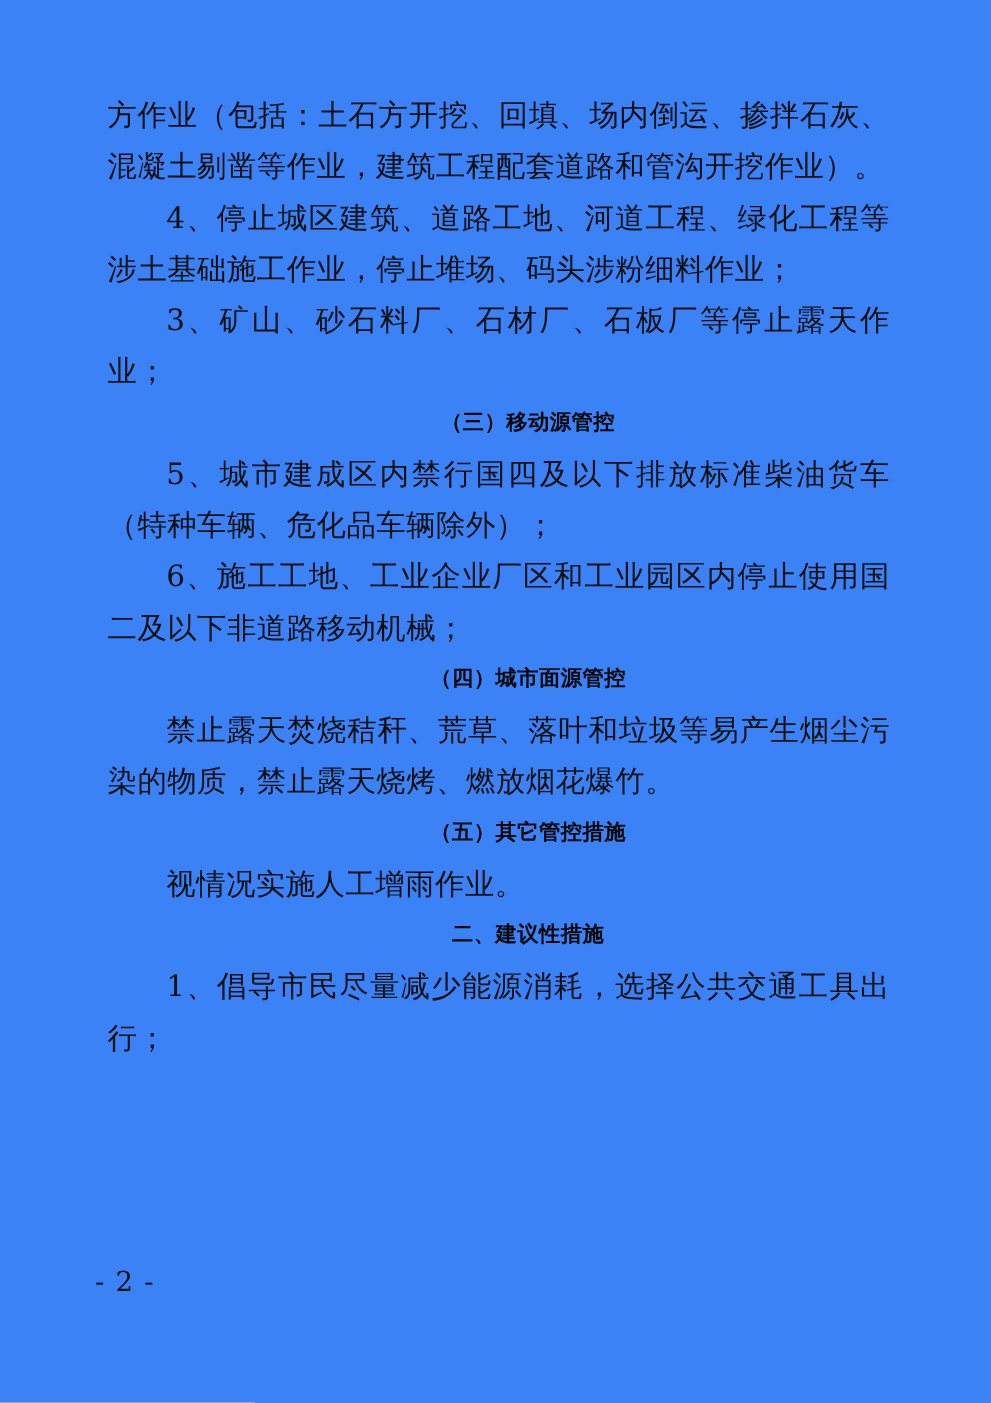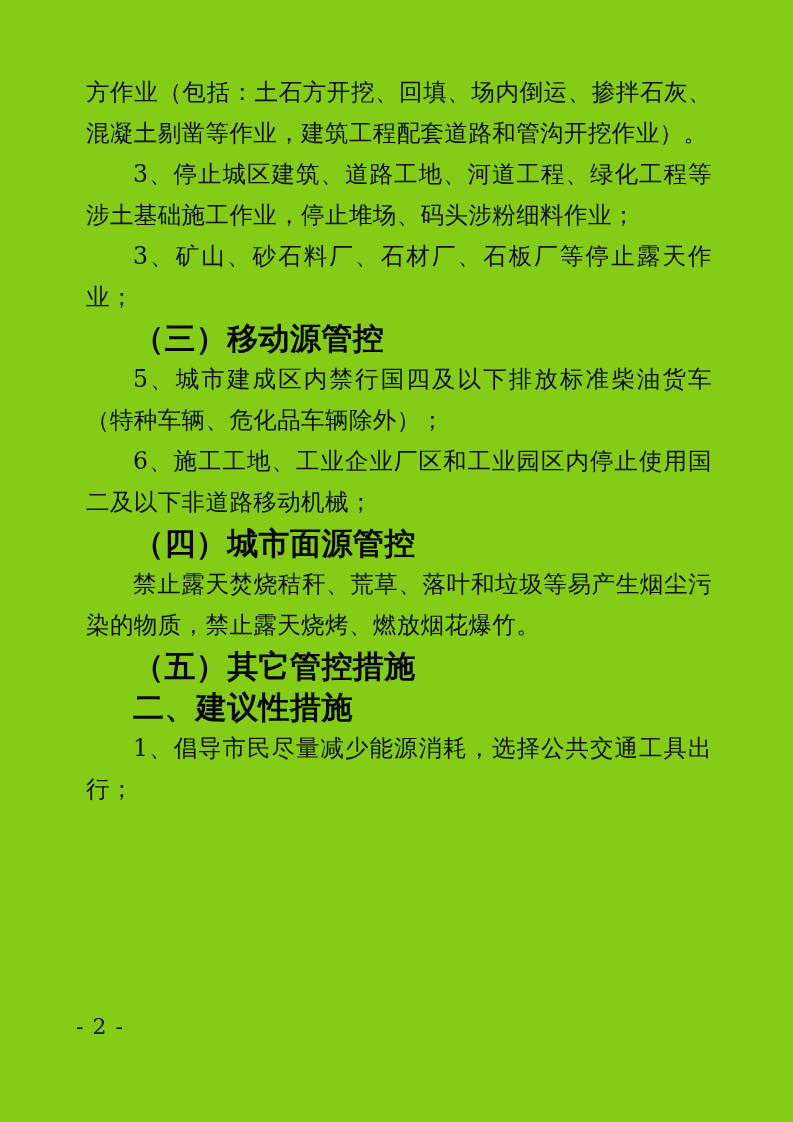--- a/index.html
+++ b/index.html
@@ -13,21 +13,21 @@
     font-family: "DejaVu Serif", serif;
     color: #0c0c0c;
     position: relative;
     overflow: hidden;
   }
   .page {
     position: absolute;
     left: 0; top: 0;
     width: 793px;
     height: 1122px;
-    background: #84cc16;
+    background: #3b82f6;
   }
   .content {
     position: absolute;
     left: 86px;
     top: 72px;
     width: 626px;
   }
   .para {
     font-size: 23.5px;
     line-height: 41px;
@@ -35,53 +35,55 @@
     text-align: justify;
     text-justify: inter-ideograph;
     margin: 0 0 0 0;
     color: #0f0f0f;
     text-indent: 0;
   }
   .indent {
     text-indent: 47px;
   }
   .heading {
-    font-size: 31px;
+    font-size: 17px;
     line-height: 41px;
     letter-spacing: 0.4px;
     font-weight: bold;
     text-indent: 47px;
     margin: 0;
     color: #070707;
     font-family: "DejaVu Sans", sans-serif;
+    text-align: center;
   }
   .footer {
     position: absolute;
     left: 76px;
     top: 1014px;
     font-size: 22px;
     font-family: "DejaVu Serif", serif;
     color: #101010;
     letter-spacing: 1px;
   }
 </style>
 </head>
 <body>
 
 <div class="page">
   <div class="content">
 
     <p class="para">方作业（包括：土石方开挖、回填、场内倒运、掺拌石灰、混凝土剔凿等作业，建筑工程配套道路和管沟开挖作业）。</p>
-    <p class="para indent">3、停止城区建筑、道路工地、河道工程、绿化工程等涉土基础施工作业，停止堆场、码头涉粉细料作业；</p>
+    <p class="para indent">4、停止城区建筑、道路工地、河道工程、绿化工程等涉土基础施工作业，停止堆场、码头涉粉细料作业；</p>
     <p class="para indent">3、矿山、砂石料厂、石材厂、石板厂等停止露天作业；</p>
     <p class="heading">（三）移动源管控</p>
     <p class="para indent">5、城市建成区内禁行国四及以下排放标准柴油货车（特种车辆、危化品车辆除外）；</p>
     <p class="para indent">6、施工工地、工业企业厂区和工业园区内停止使用国二及以下非道路移动机械；</p>
     <p class="heading">（四）城市面源管控</p>
     <p class="para indent">禁止露天焚烧秸秆、荒草、落叶和垃圾等易产生烟尘污染的物质，禁止露天烧烤、燃放烟花爆竹。</p>
     <p class="heading">（五）其它管控措施</p>
+    <p class="para indent">视情况实施人工增雨作业。</p>
     <p class="heading">二、建议性措施</p>
     <p class="para indent">1、倡导市民尽量减少能源消耗，选择公共交通工具出行；</p>
 
   </div>
 
   <div class="footer">- 2 -</div>
 </div>
 
 </body></html>

